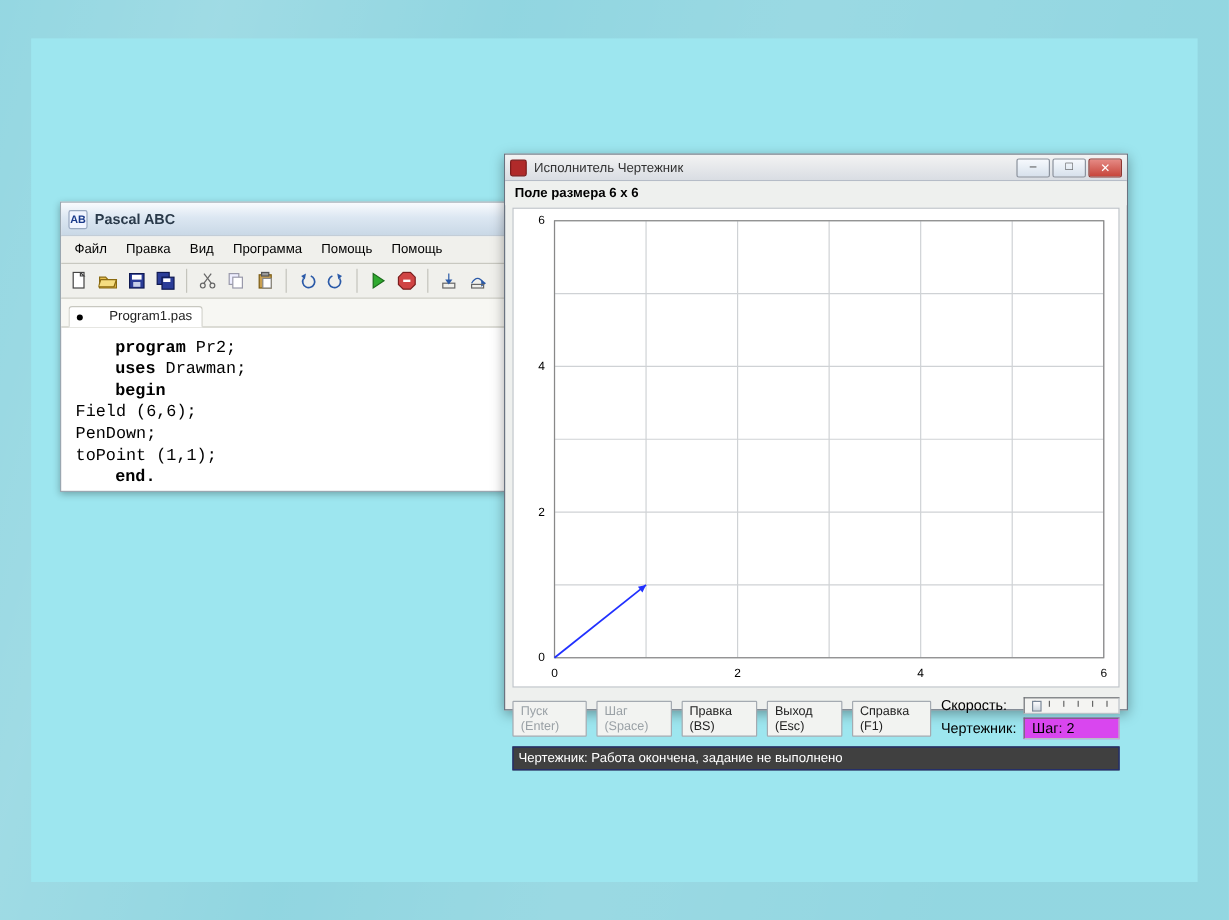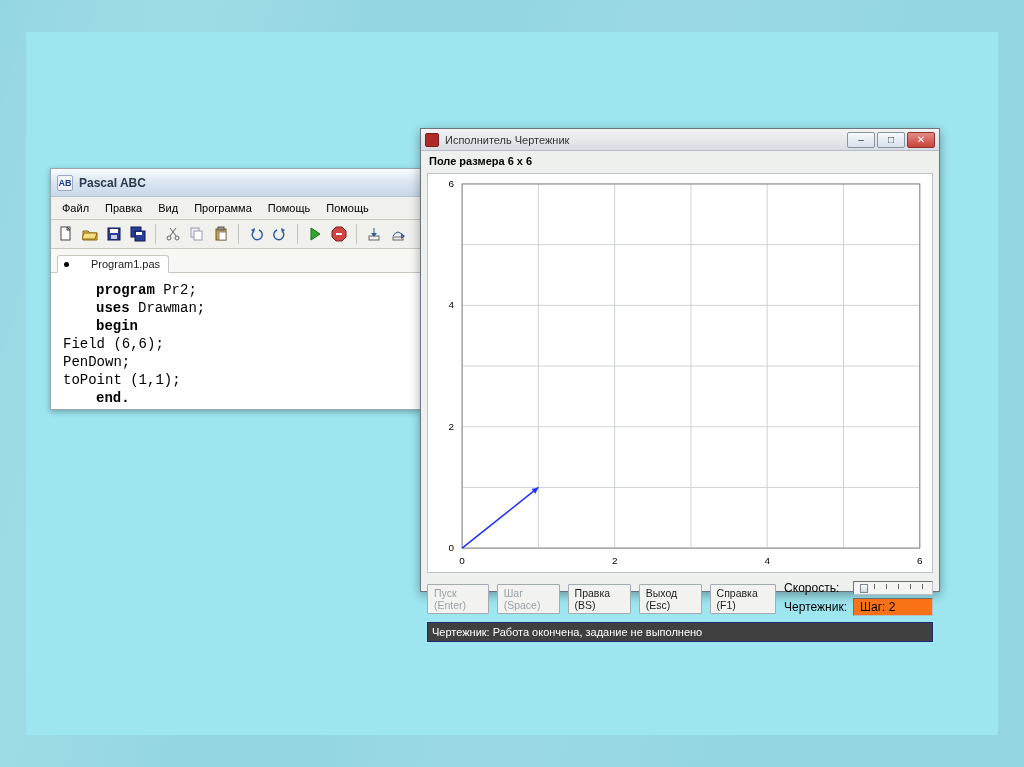--- a/index.html
+++ b/index.html
@@ -150,21 +150,21 @@
   .slider {
     width: 80px; height: 14px; border: 1px inset #bcc2c8; background: #f4f4f2;
     position: relative;
   }
   .slider .tick { position: absolute; top: 2px; width: 1px; height: 5px; background: #666; }
   .slider .thumb {
     position: absolute; top: 2px; width: 8px; height: 9px;
     background: linear-gradient(#fdfdff,#cfd7e0); border: 1px solid #7a8798;
   }
   .state-val {
-    border: 1px inset #b8bec4; padding: 1px 6px; background: #f97316; color: #000;
+    border: 1px inset #b8bec4; padding: 1px 6px; background: #d946ef; color: #000;
   }
 
   .draw-statusbar {
     margin: 2px 6px 6px 6px;
     background: #404040;
     color: #fff; text-align: left;
     padding: 3px 4px; font-size: 11px;
     border: 1px solid #1f2b73;
   }
 </style>

